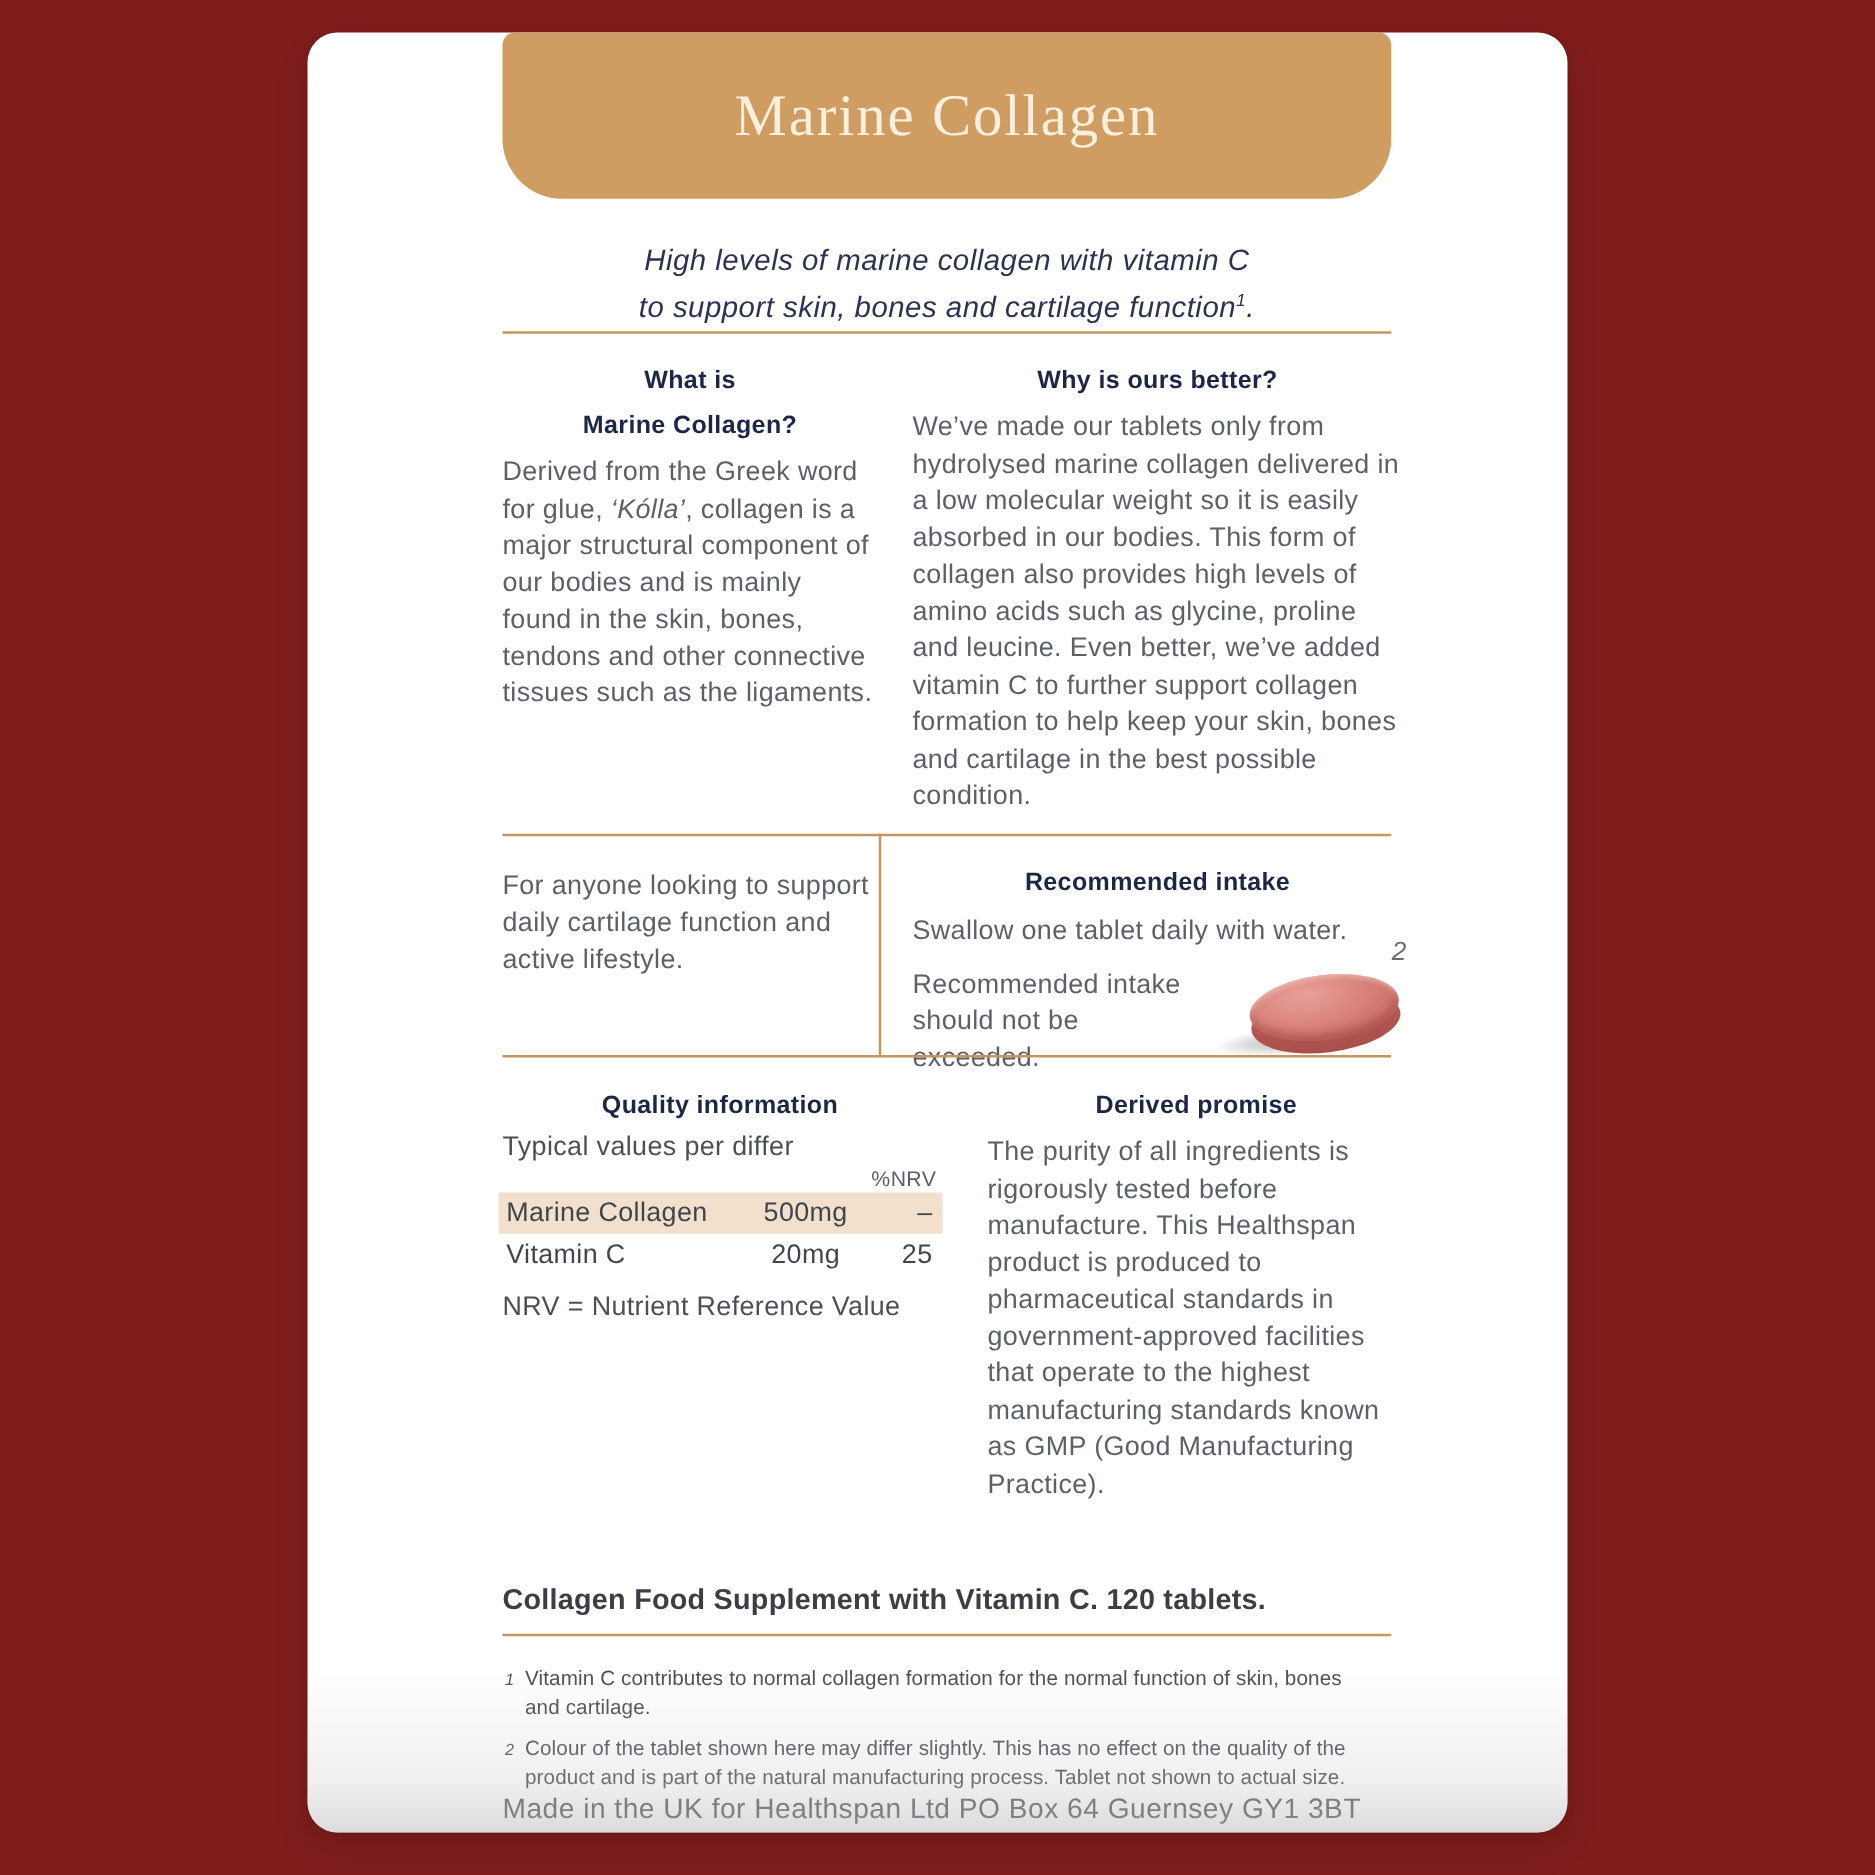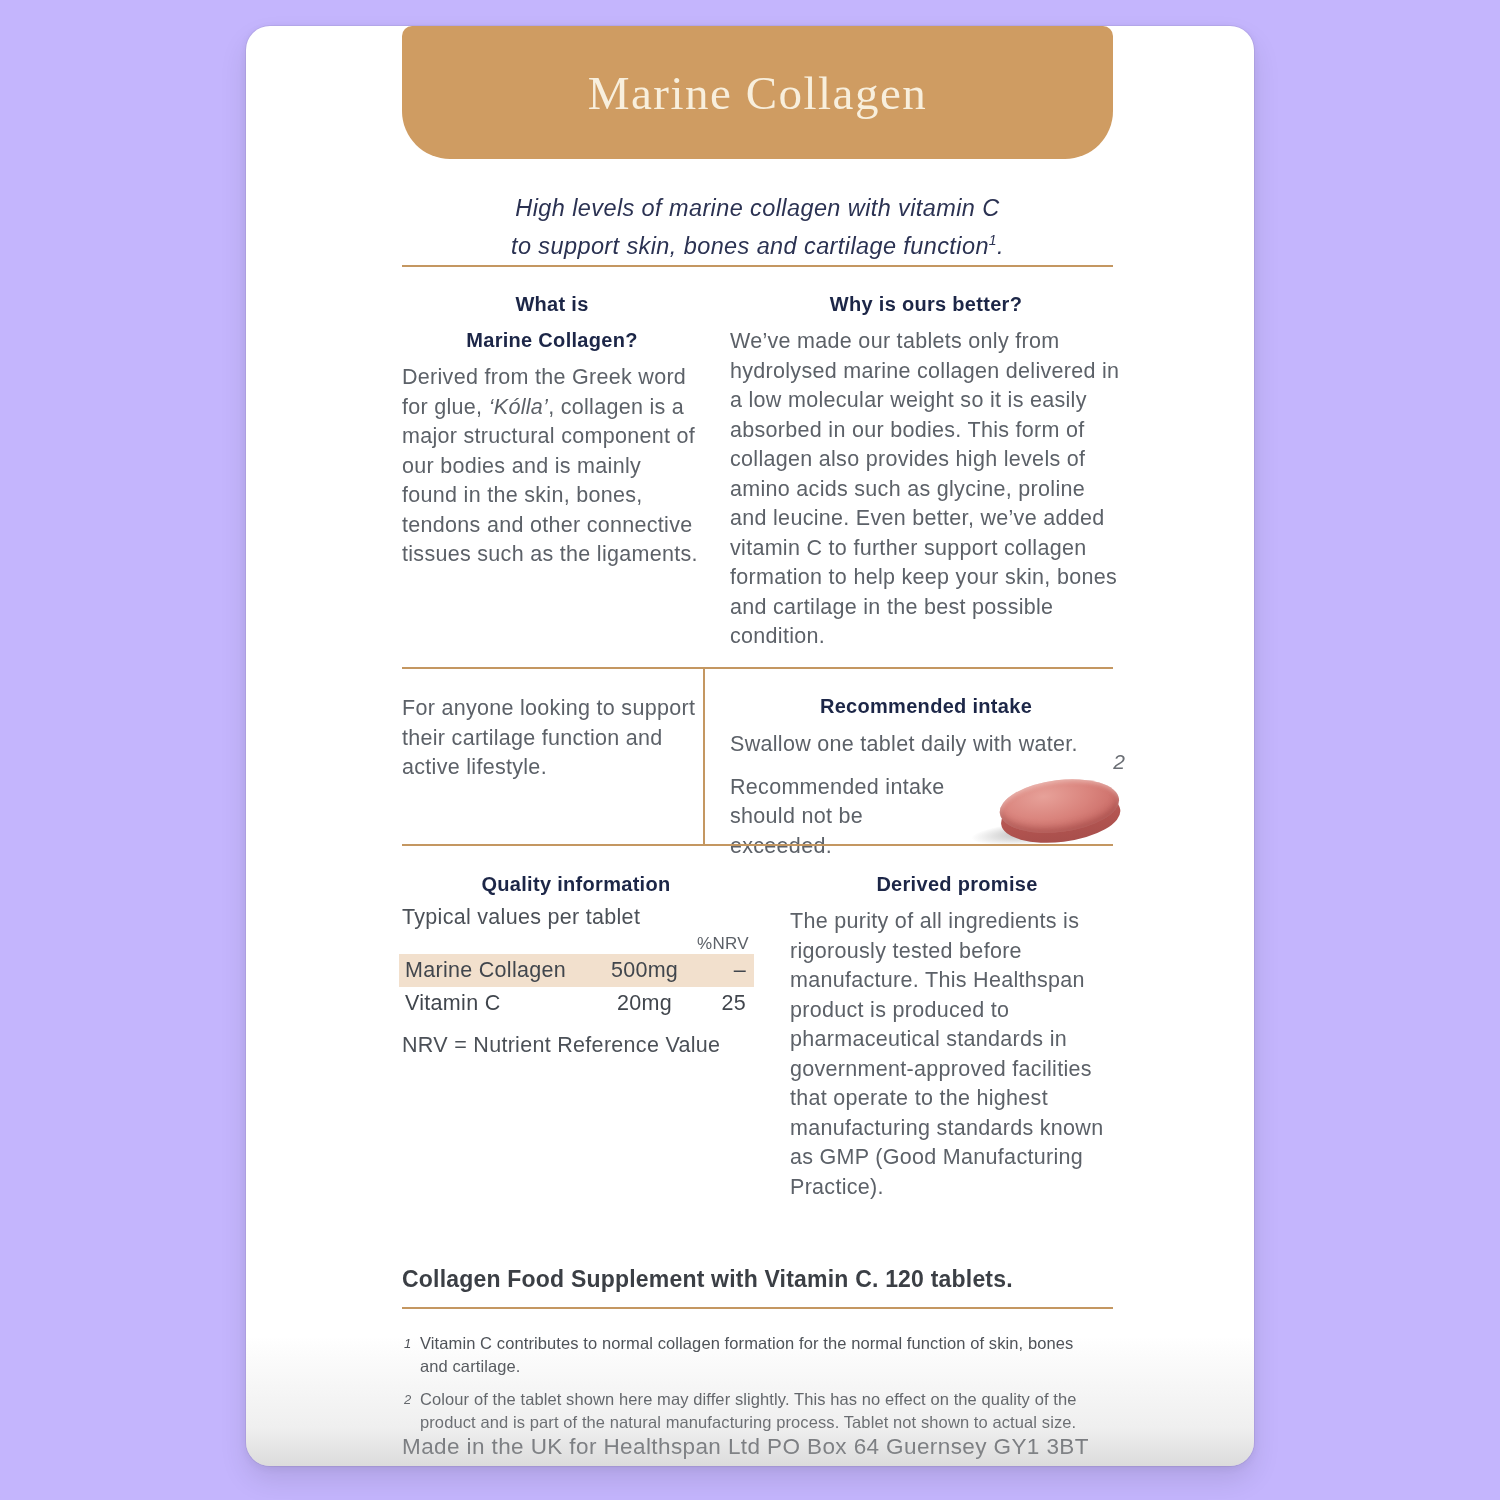--- a/index.html
+++ b/index.html
@@ -1,18 +1,18 @@
 <!DOCTYPE html>
 <html><head>
 <meta charset="utf-8">
 <style>
   * { margin:0; padding:0; box-sizing:border-box; }
   html,body { background:#ffffff; }
   .page {
-    position:relative; width:1500px; height:1500px; background:#c4b5fd;
+    position:relative; width:1500px; height:1500px; background:#7f1d1d;
     font-family:"Liberation Sans", sans-serif; overflow:hidden;
   }
   .box {
     position:absolute; left:246px; top:26px; width:1008px; height:1440px;
     background:#ffffff; border-radius:24px;
     box-shadow:0 0 0 1px rgba(0,0,0,0.05), 0 14px 28px rgba(0,0,0,0.10), 0 2px 8px rgba(0,0,0,0.06);
   }
   .box::after {
     content:""; position:absolute; left:0; right:0; bottom:0; height:130px;
     background:linear-gradient(180deg, rgba(255,255,255,0) 0%, rgba(198,198,198,0.28) 70%, rgba(185,185,185,0.5) 100%);
@@ -131,42 +131,42 @@
 
     <div class="col why-better">
       <h2>Why is ours better?</h2>
       <p class="body-text">We’ve made our tablets only from hydrolysed marine collagen delivered in a low molecular weight so it is easily absorbed in our bodies. This form of collagen also provides high levels of amino acids such as glycine, proline and leucine. Even better, we’ve added vitamin C to further support collagen formation to help keep your skin, bones and cartilage in the best possible condition.</p>
     </div>
 
     <div class="hr hr2"></div>
     <div class="vr"></div>
 
     <div class="col who-for">
-      <p class="body-text">For anyone looking to support their cartilage function and active lifestyle.</p>
+      <p class="body-text">For anyone looking to support daily cartilage function and active lifestyle.</p>
     </div>
 
     <div class="col recommended">
       <h2>Recommended intake</h2>
       <p class="body-text rec-line1">Swallow one tablet daily with water.</p>
       <p class="body-text rec-line2">Recommended intake should not be exceeded.</p>
       <div class="tablet-wrap">
         <div class="tablet-shadow"></div>
         <div class="tablet">
           <div class="tablet-side"></div>
           <div class="tablet-top"></div>
         </div>
         <div class="tablet-sup">2</div>
       </div>
     </div>
 
     <div class="hr hr3"></div>
 
     <div class="col product-info">
       <h2>Quality information</h2>
-      <div class="pi-sub">Typical values per tablet</div>
+      <div class="pi-sub">Typical values per differ</div>
       <div class="nrv-label">%NRV</div>
       <div class="trow highlight">
         <span class="tname">Marine Collagen</span>
         <span class="tamount">500mg</span>
         <span class="tnrv">–</span>
       </div>
       <div class="trow">
         <span class="tname">Vitamin C</span>
         <span class="tamount">20mg</span>
         <span class="tnrv">25</span>

